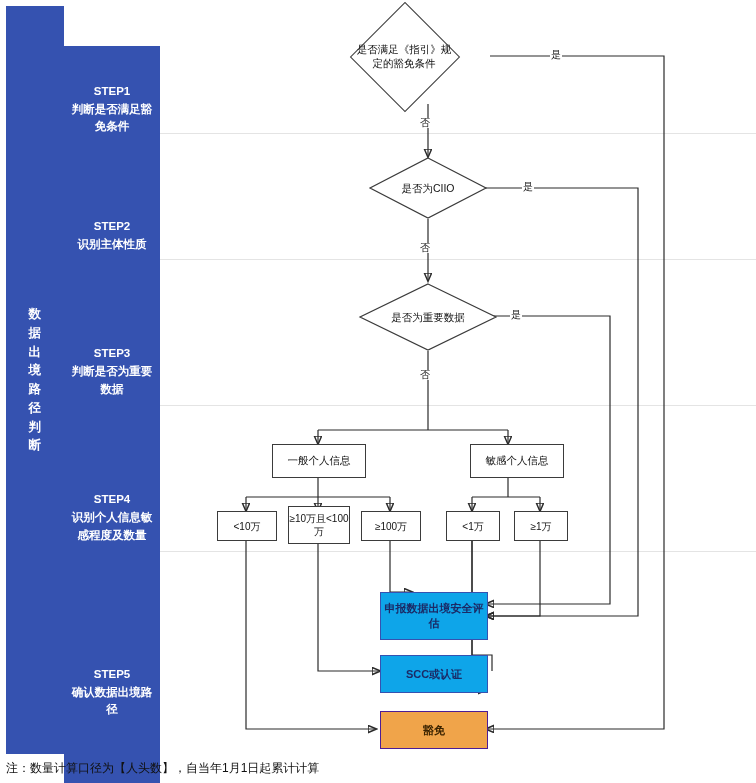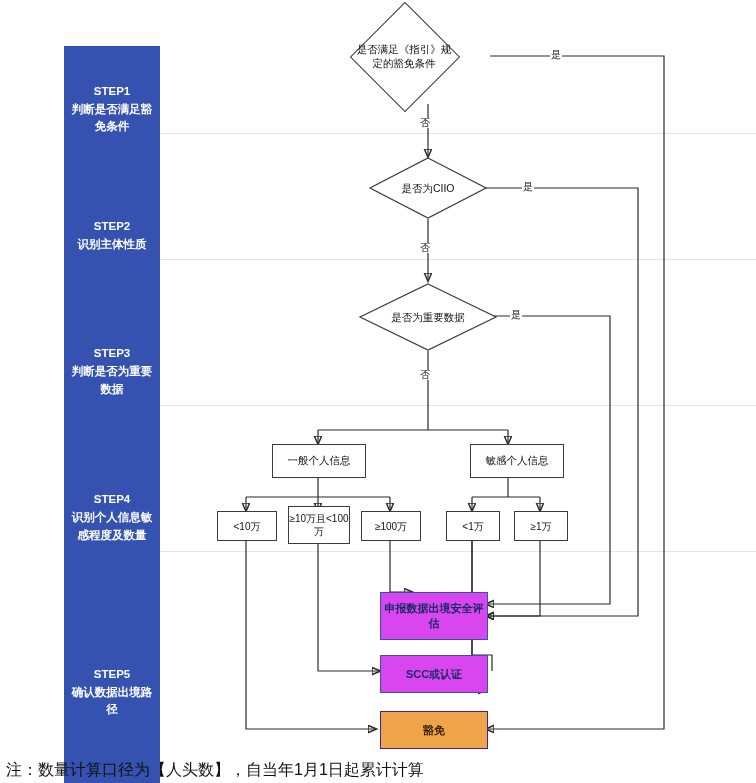--- a/index.html
+++ b/index.html
@@ -49,49 +49,52 @@
   }
 
   
   .box{
     position:absolute;background:#ffffff;border:1px solid #3b3b3b;
     display:flex;align-items:center;justify-content:center;
     text-align:center;font-size:10.5px;line-height:1.3;color:#111;
   }
   .box.small{font-size:10px;}
   .box.result{
-    border:1px solid #3552b0;background:#d946ef;color:#1b2a66;
+    border:1px solid #3552b0;background:#0ea5e9;color:#1b2a66;
     font-weight:bold;font-size:11px;line-height:1.35;
   }
   .box.orange{
     border:1px solid #4c1d95;background:#f0a44a;color:#3b2300;
     font-weight:bold;font-size:11px;
   }
 
   
   .elabel{
     position:absolute;font-size:10px;color:#111;background:#ffffff;
     padding:0 1px;line-height:1;
   }
 
   
   svg.edges{position:absolute;left:0;top:0;width:756px;height:783px;pointer-events:none;}
   svg.edges path, svg.edges line{stroke:#2b2b2b;stroke-width:1.2;fill:none;}
 
   
   .note{
     position:absolute;left:6px;top:760px;width:740px;
-    font-size:16px;color:#111;
+    font-size:12px;color:#111;
   }
 </style>
 </head>
 <body>
 
 <div id="root">
 
+  <div class="master-bar">
+    <span>数据出境路径判断</span>
+  </div>
 
   <div class="hsep" style="top:133px;"></div>
   <div class="hsep" style="top:259px;"></div>
   <div class="hsep" style="top:405px;"></div>
   <div class="hsep" style="top:551px;"></div>
 
   <div class="step" style="top:6px;height:127px;">
     <div class="inner">
       <div>STEP1</div>
       <div>判断是否满足豁免条件</div>

